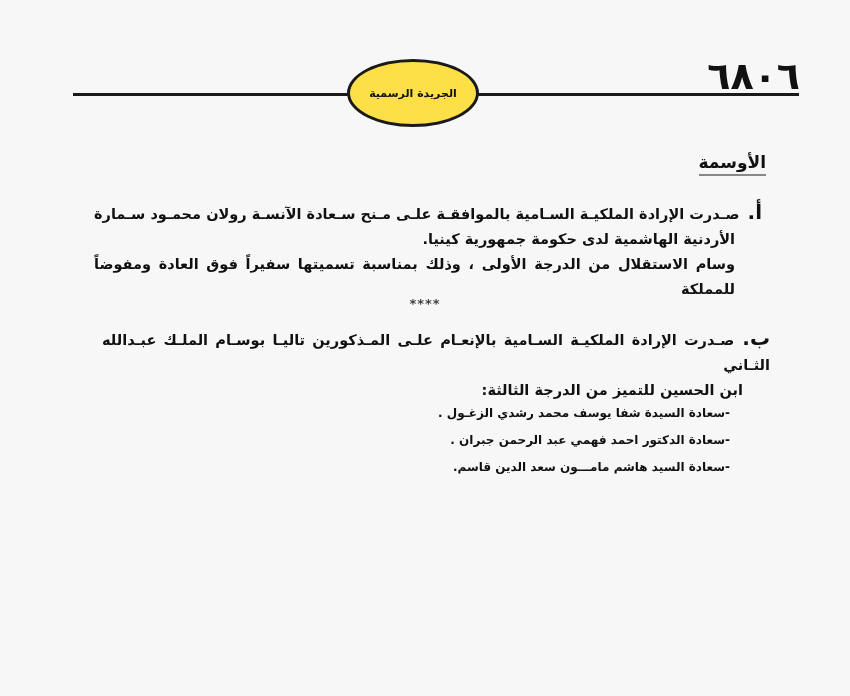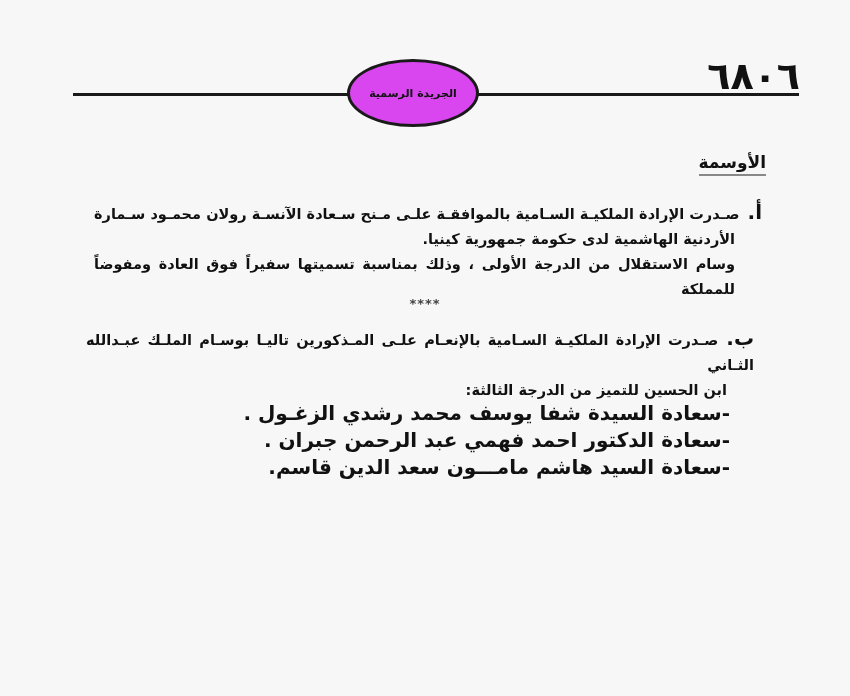--- a/index.html
+++ b/index.html
@@ -34,21 +34,21 @@
       line-height: 32px;
     }
     .oval {
       position: absolute;
       left: 347px;
       top: 59px;
       width: 132px;
       height: 68px;
       border: 3px solid #1a1a1a;
       border-radius: 50%;
-      background: #d946ef;
+      background: #fde047;
       display: flex;
       align-items: center;
       justify-content: center;
       box-sizing: border-box;
     }
     .oval-label {
       font-size: 11px;
       font-weight: bold;
       direction: rtl;
     }
@@ -73,21 +73,21 @@
       font-size: 14.5px;
       font-weight: bold;
       line-height: 25px;
     }
     .para-a {
       right: 88px;
       top: 200px;
       width: 668px;
     }
     .para-b {
-      right: 96px;
+      right: 80px;
       top: 326px;
       width: 668px;
       margin-left: 48px;
     }
     .marker {
       font-size: 20px;
       font-weight: bold;
       margin-left: 8px;
     }
     .para-line {
@@ -109,21 +109,21 @@
       font-size: 13px;
       font-weight: bold;
       color: #444;
       letter-spacing: 1px;
     }
     .names {
       position: absolute;
       right: 120px;
       top: 400px;
       direction: rtl;
-      font-size: 20px;
+      font-size: 12px;
       font-weight: bold;
       line-height: 27px;
     }
     .names div { white-space: nowrap; }
   </style>
 </head>
 <body>
 
 <div class="header-rule"></div>
 

